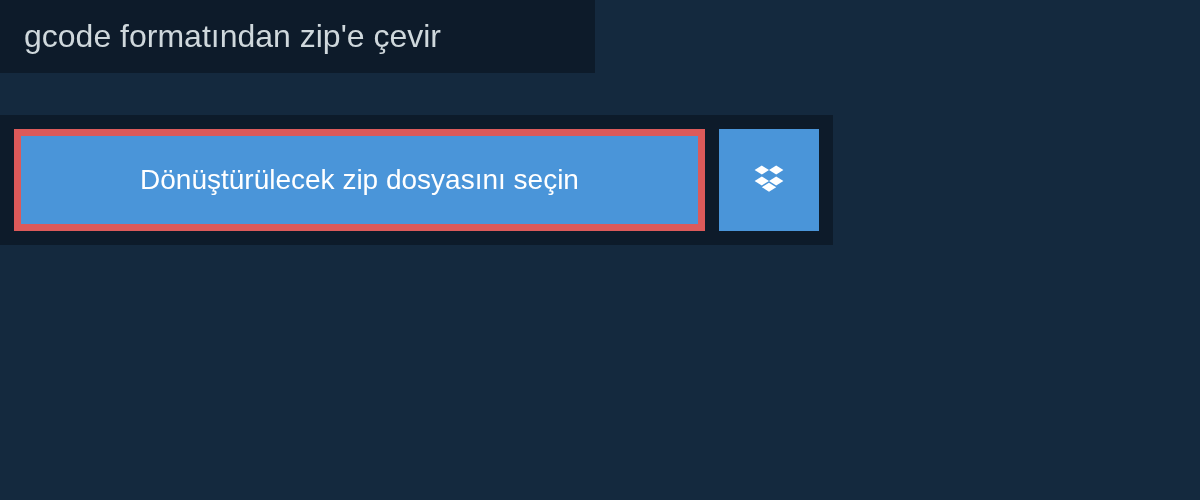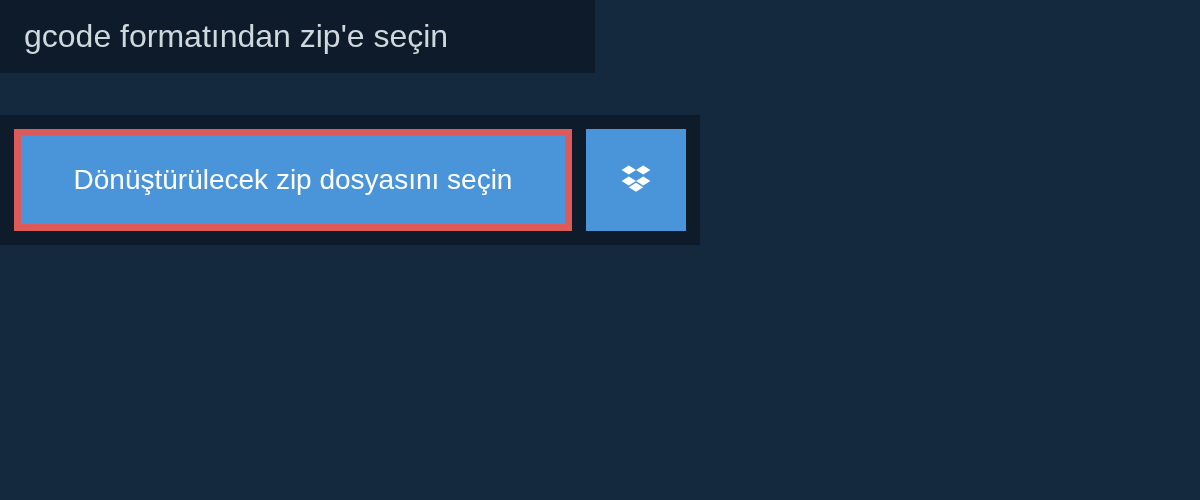--- a/index.html
+++ b/index.html
@@ -19,21 +19,21 @@
       padding: 18px 24px;
       width: 595px;
     }
     .header-title {
       color: #cfd8dc;
       font-size: 32px;
       font-weight: 400;
     }
     .content-panel {
       background: #0d1b2a;
-      width: 700px;
+      width: 833px;
       margin-top: 42px;
       padding: 14px;
       display: flex;
       gap: 14px;
     }
     .select-button {
       flex: 1;
       background: #4a95d9;
       border: 7px solid #dc5a5a;
       color: #ffffff;
@@ -55,21 +55,21 @@
     }
     .dropbox-icon {
       width: 36px;
       height: 36px;
     }
   </style>
 </head>
 <body>
 
 <div class="header">
-  <h1 class="header-title">gcode formatından zip'e seçin</h1>
+  <h1 class="header-title">gcode formatından zip'e çevir</h1>
 </div>
 
 <div class="content-panel">
   <button class="select-button">Dönüştürülecek zip dosyasını seçin</button>
   <button class="dropbox-button">
     <svg class="dropbox-icon" viewBox="0 0 40 40" fill="#ffffff">
       <path d="M12 4 L20 9 L12 14 L4 9 Z"></path>
       <path d="M28 4 L36 9 L28 14 L20 9 Z"></path>
       <path d="M12 16 L20 21 L12 26 L4 21 Z"></path>
       <path d="M28 16 L36 21 L28 26 L20 21 Z"></path>

